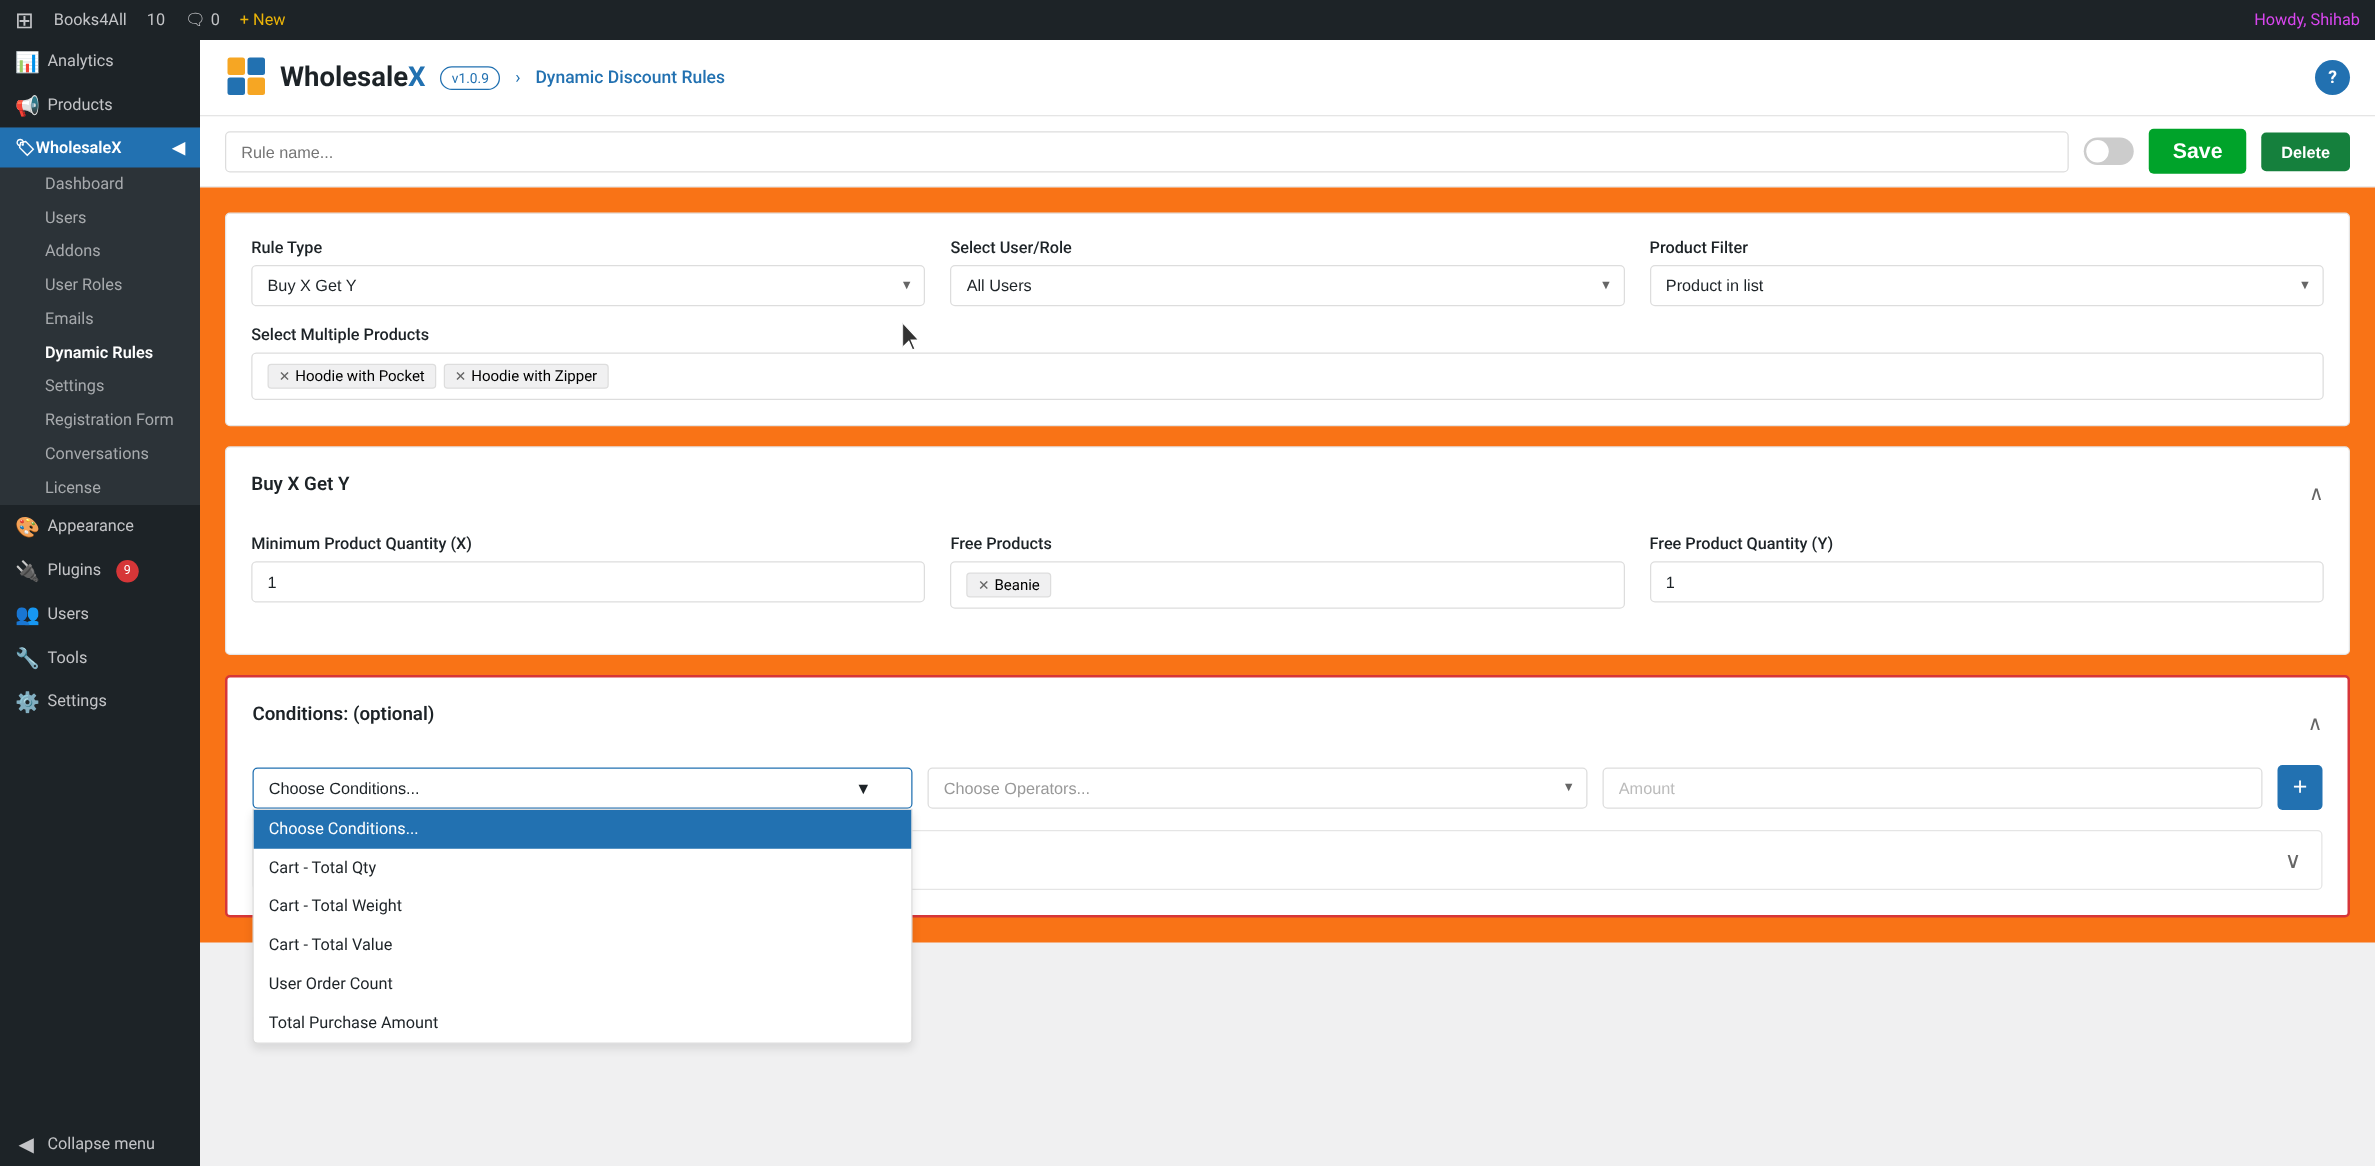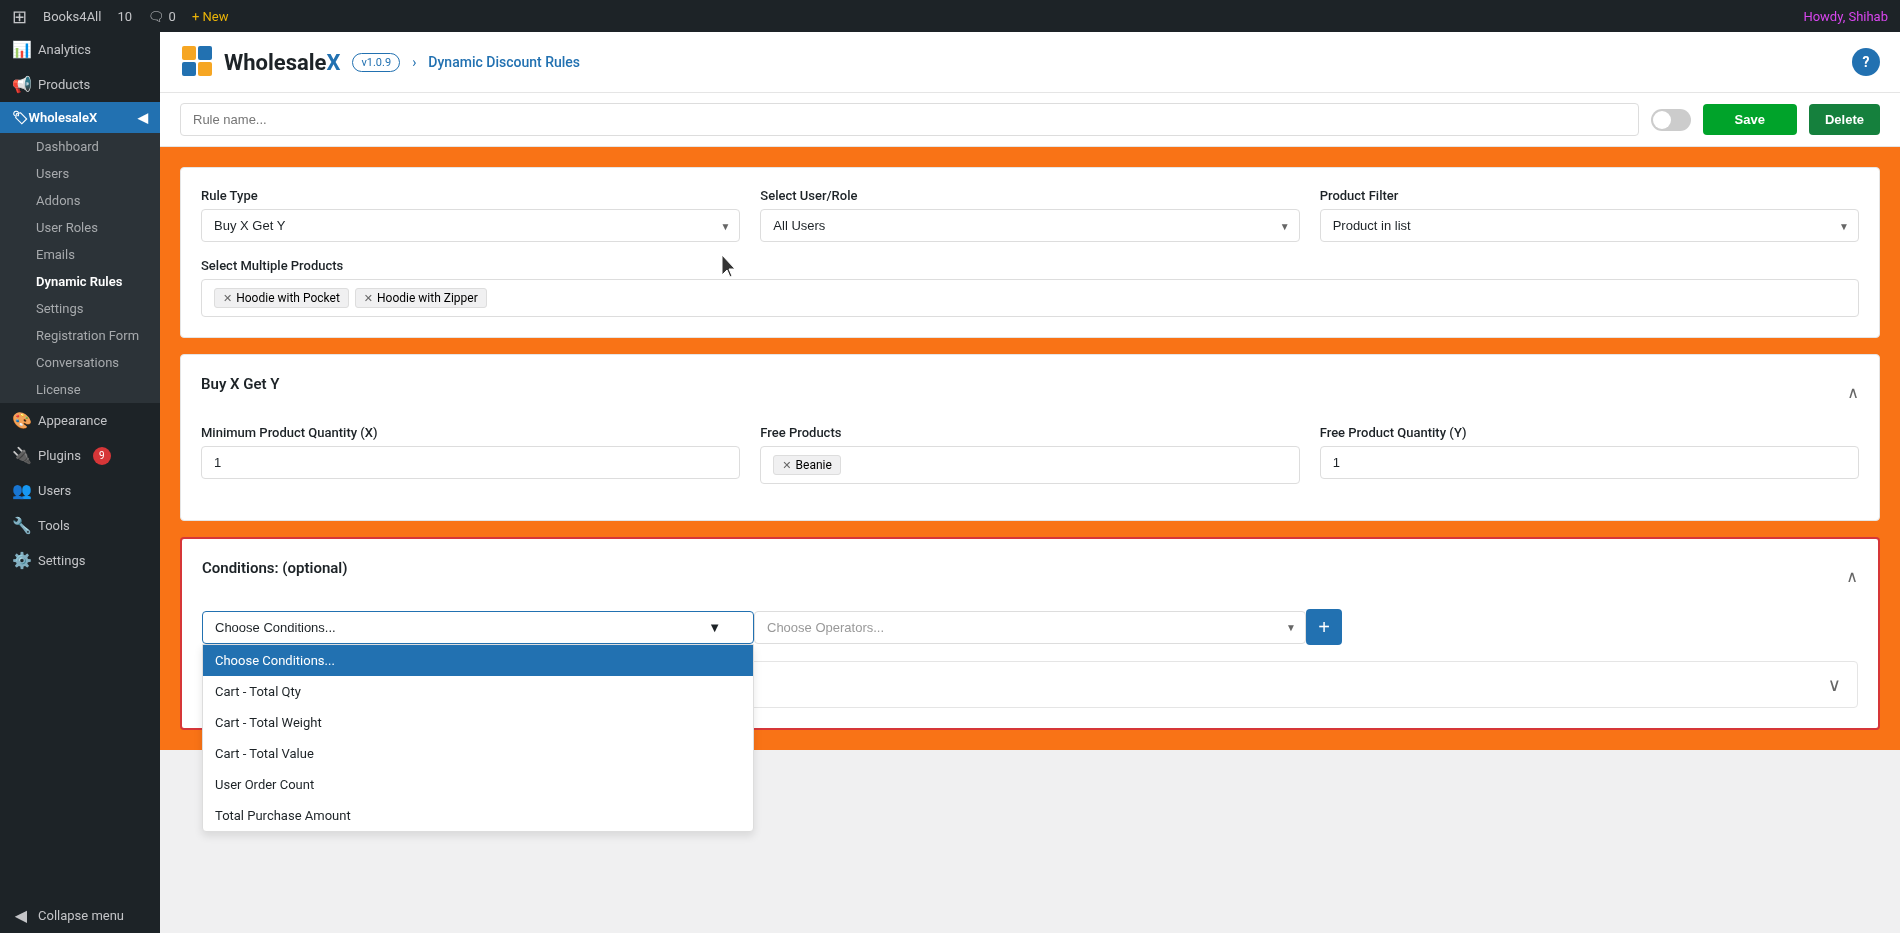--- a/index.html
+++ b/index.html
@@ -128,24 +128,24 @@
       border: 1px solid #ddd;
       padding: 8px 12px;
       border-radius: 4px;
       font-size: 13px;
       color: #1d2327;
     }
     .btn-green {
       background: #00a32a;
       color: white;
       border: none;
-      padding: 8px 32px;
-      border-radius: 4px;
-      cursor: pointer;
-      font-size: 13px;
+      padding: 8px 19px;
+      border-radius: 4px;
+      cursor: pointer;
+      font-size: 17px;
       font-weight: 600;
     }
     .btn-red {
       background: #15803d;
       color: white;
       border: none;
       padding: 8px 16px;
       border-radius: 4px;
       cursor: pointer;
       font-size: 13px;
@@ -234,20 +234,21 @@
       border: 2px solid #d63638;
       border-radius: 4px;
       background: white;
       padding: 20px;
       position: relative;
     }
 
     .conditions-row {
       display: grid;
       grid-template-columns: 1fr 1fr 1fr auto;
+      gap: 12px;
       align-items: center;
     }
 
     .dropdown-container {
       position: relative;
     }
 
     .dropdown-trigger {
       width: 100%;
       border: 1px solid #2271b1;
@@ -526,20 +527,21 @@
               <div class="dropdown-item">Total Purchase Amount</div>
             </div>
           </div>
 
           <div class="select-wrapper" style="position:relative;">
             <select style="width:100%;border:1px solid #ddd;padding:8px 32px 8px 12px;border-radius:4px;font-size:13px;color:#999;appearance:none;">
               <option value="">Choose Operators...</option>
             </select>
           </div>
 
+          <input type="text" class="amount-input" placeholder="Amount" style="">
 
           <button class="add-btn">
             <span>+</span>
           </button>
         </div>
 
         <div style="position:relative;height:0;">
           <div style="position:absolute;left:520px;top:-390px;pointer-events:none;">
             <svg width="20" height="24" viewBox="0 0 20 24" fill="none">
               <path d="M0 0L0 20L5 15L8 22L10 21L7 14L13 14Z" fill="#333" stroke="white" stroke-width="1"></path>

